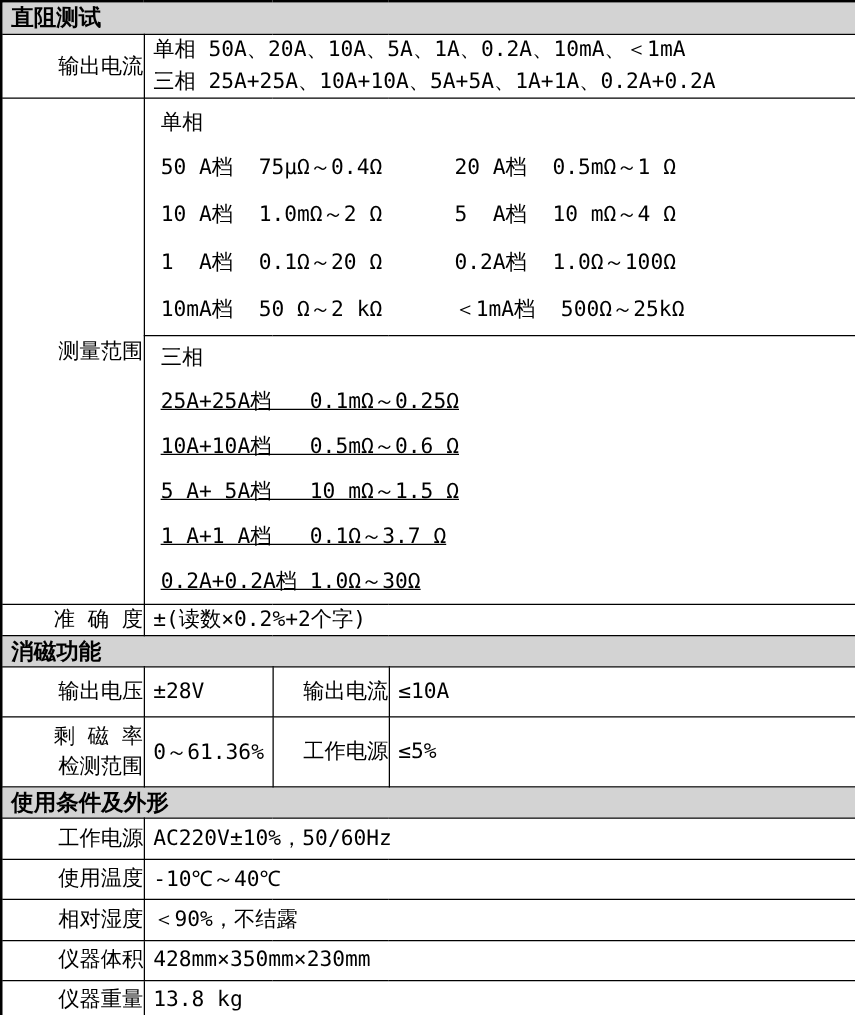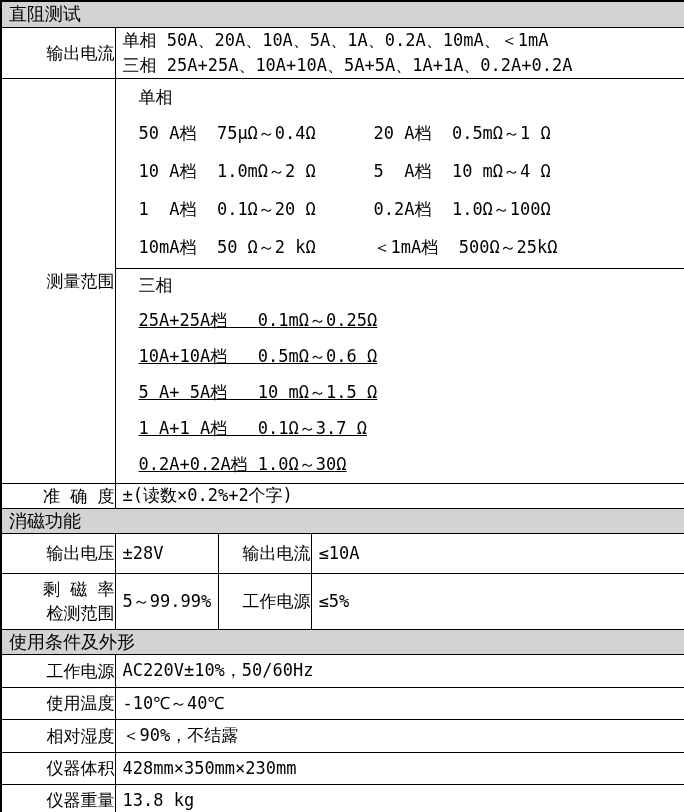--- a/index.html
+++ b/index.html
@@ -21,21 +21,21 @@
     border: 2px solid #000000;
     font-size: 17px;
   }
   table.spec td {
     border: 1px solid #000000;
     vertical-align: middle;
     overflow: hidden;
   }
   td.section {
     background: #d3d3d3;
-    font-weight: normal;
+    font-weight: bold;
     font-size: 18px;
     padding-left: 7px;
     border-top: 2px solid #000000;
     border-bottom: 1px solid #000000;
   }
   td.lbl {
     text-align: right;
     white-space: pre-line;
     line-height: 24px;
   }
@@ -44,21 +44,21 @@
     text-align: left;
   }
   .pre { white-space: pre; margin-left: 13px; }
   td.twoline div {
     height: 25px;
     line-height: 25px;
     white-space: pre;
   }
   td.range-cell {
     vertical-align: top;
-    padding-left: 23px;
+    padding-left: 13px;
     margin-left: 48px;
   }
   .rtitle {
     height: 34px;
     display: flex;
     align-items: center;
     white-space: pre;
   }
   .rline {
     height: 38px;
@@ -160,21 +160,21 @@
     <tr style="height:40px">
       <td class="lbl">输出电压</td>
       <td class="val">±28V</td>
       <td class="lbl">输出电流</td>
       <td class="val">≤10A</td>
     </tr>
 
     <tr style="height:56px">
       <td class="lbl">剩 磁 率
 检测范围</td>
-      <td class="val">5～99.99%</td>
+      <td class="val">0～61.36%</td>
       <td class="lbl">工作电源</td>
       <td class="val">≤5%</td>
     </tr>
 
     <tr style="height:23px">
       <td class="section" colspan="4">使用条件及外形</td>
     </tr>
 
     <tr style="height:33px">
       <td class="lbl">工作电源</td>

